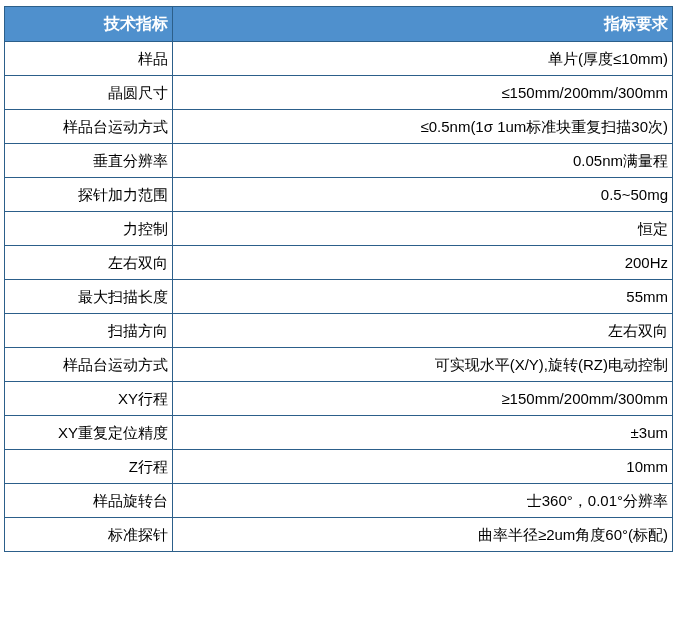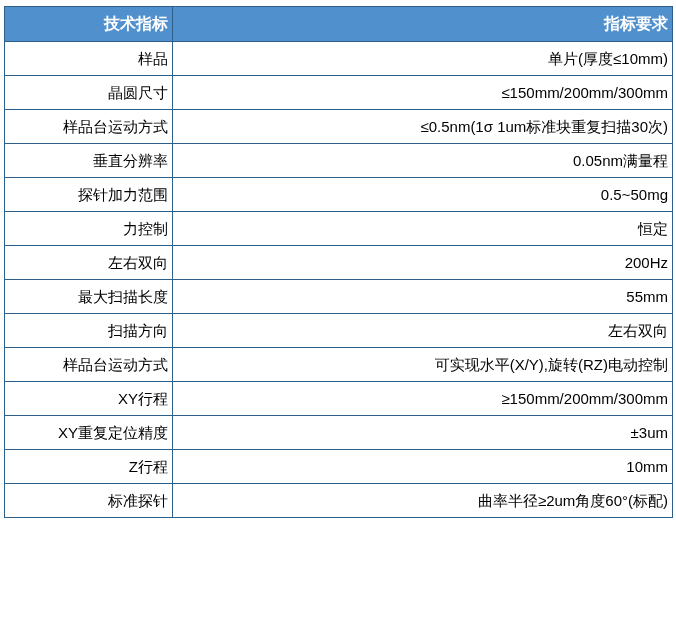--- a/index.html
+++ b/index.html
@@ -118,19 +118,23 @@
       </tr>
       <tr>
         <td class="name-cell">XY重复定位精度</td>
         <td class="value-cell">±3um</td>
       </tr>
       <tr>
         <td class="name-cell">Z行程</td>
         <td class="value-cell">10mm</td>
       </tr>
       <tr>
+        <td class="name-cell">样品旋转台</td>
+        <td class="value-cell">士360°，0.01°分辨率</td>
+      </tr>
+      <tr>
         <td class="name-cell">标准探针</td>
         <td class="value-cell">曲率半径≥2um角度60°(标配)</td>
       </tr>
 
     </tbody>
   </table>
 </div>
 
 </body></html>

